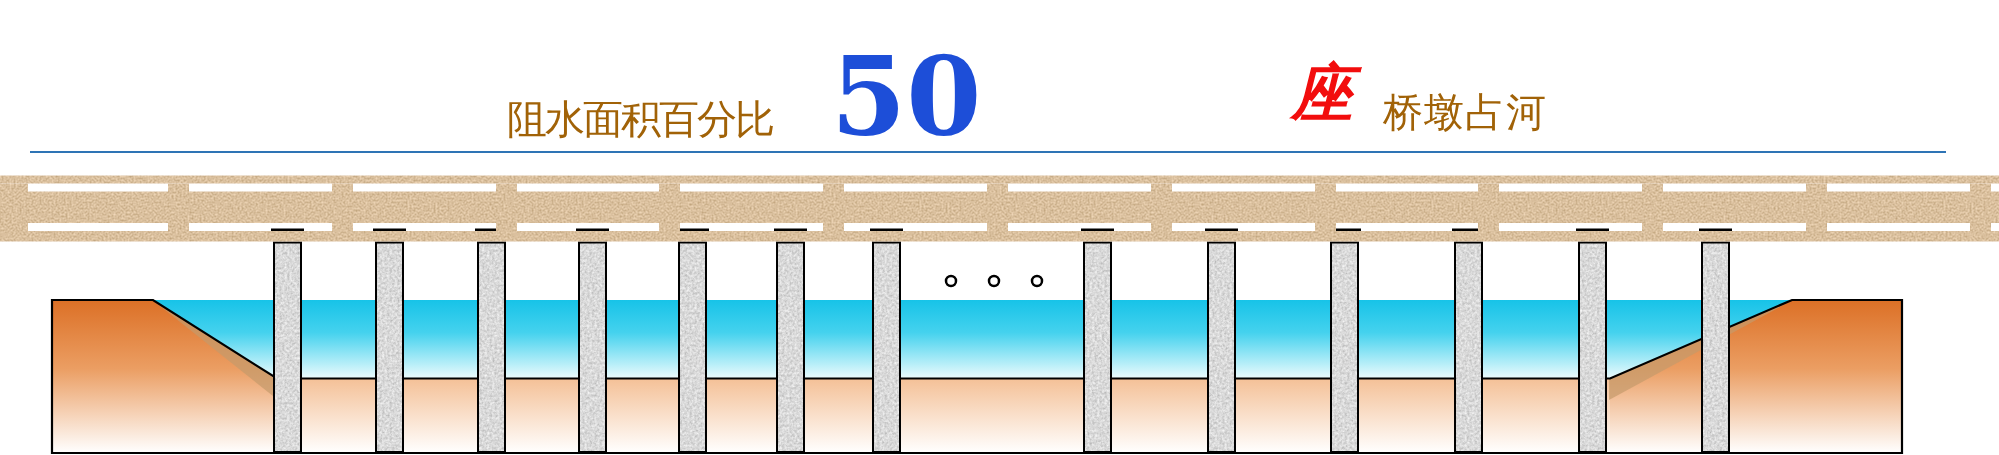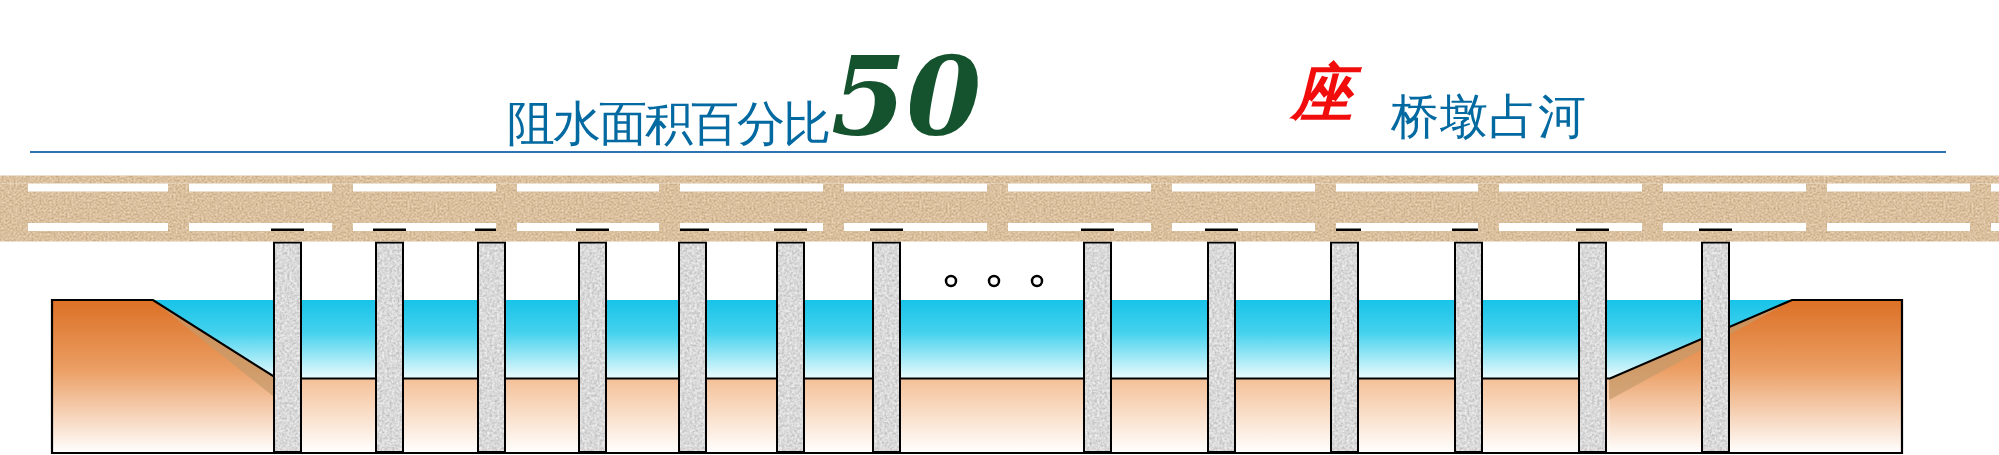--- a/index.html
+++ b/index.html
@@ -1,22 +1,22 @@
 <!DOCTYPE html>
 <html><head>
 <meta charset="utf-8">
 <style>
   html,body{margin:0;padding:0;background:#ffffff;}
   .canvas{position:relative;width:1999px;height:455px;background:#fff;overflow:hidden;
           font-family:"DejaVu Sans","Liberation Sans",sans-serif;}
-  .lbl{position:absolute;color:#0369a1;font-size:48px;line-height:1;white-space:nowrap;}
+  .lbl{position:absolute;color:#a16207;font-size:40px;line-height:1;white-space:nowrap;}
   #lblLeft{left:507px;top:99px;letter-spacing:-2px;}
-  #lblRight{left:1383px;top:92px;letter-spacing:1px;margin-left:8px;}
-  .num{position:absolute;color:#14532d;font-family:"DejaVu Serif","Liberation Serif",serif;
-       font-style:italic;font-weight:bold;font-size:108px;line-height:1;white-space:nowrap;}
+  #lblRight{left:1383px;top:92px;letter-spacing:1px;}
+  .num{position:absolute;color:#1d4ed8;font-family:"DejaVu Serif","Liberation Serif",serif;
+       font-weight:bold;font-size:108px;line-height:1;white-space:nowrap;}
   #num50{left:831px;top:42px;}
   #num30{left:1133px;top:42px;}
   #zuo{position:absolute;left:1291px;top:62px;color:#F20D0D;font-size:62px;line-height:1;
        font-style:italic;font-weight:bold;white-space:nowrap;}
   #rule{position:absolute;left:30px;top:151px;width:1916px;height:2px;background:#2E74B5;}
   #scene{position:absolute;left:0;top:0;}
   .sand{fill:#C1895A;filter:url(#fSand);}
   .granite{fill:#C8C8C8;filter:url(#fGranite);}
 </style>
 </head>

